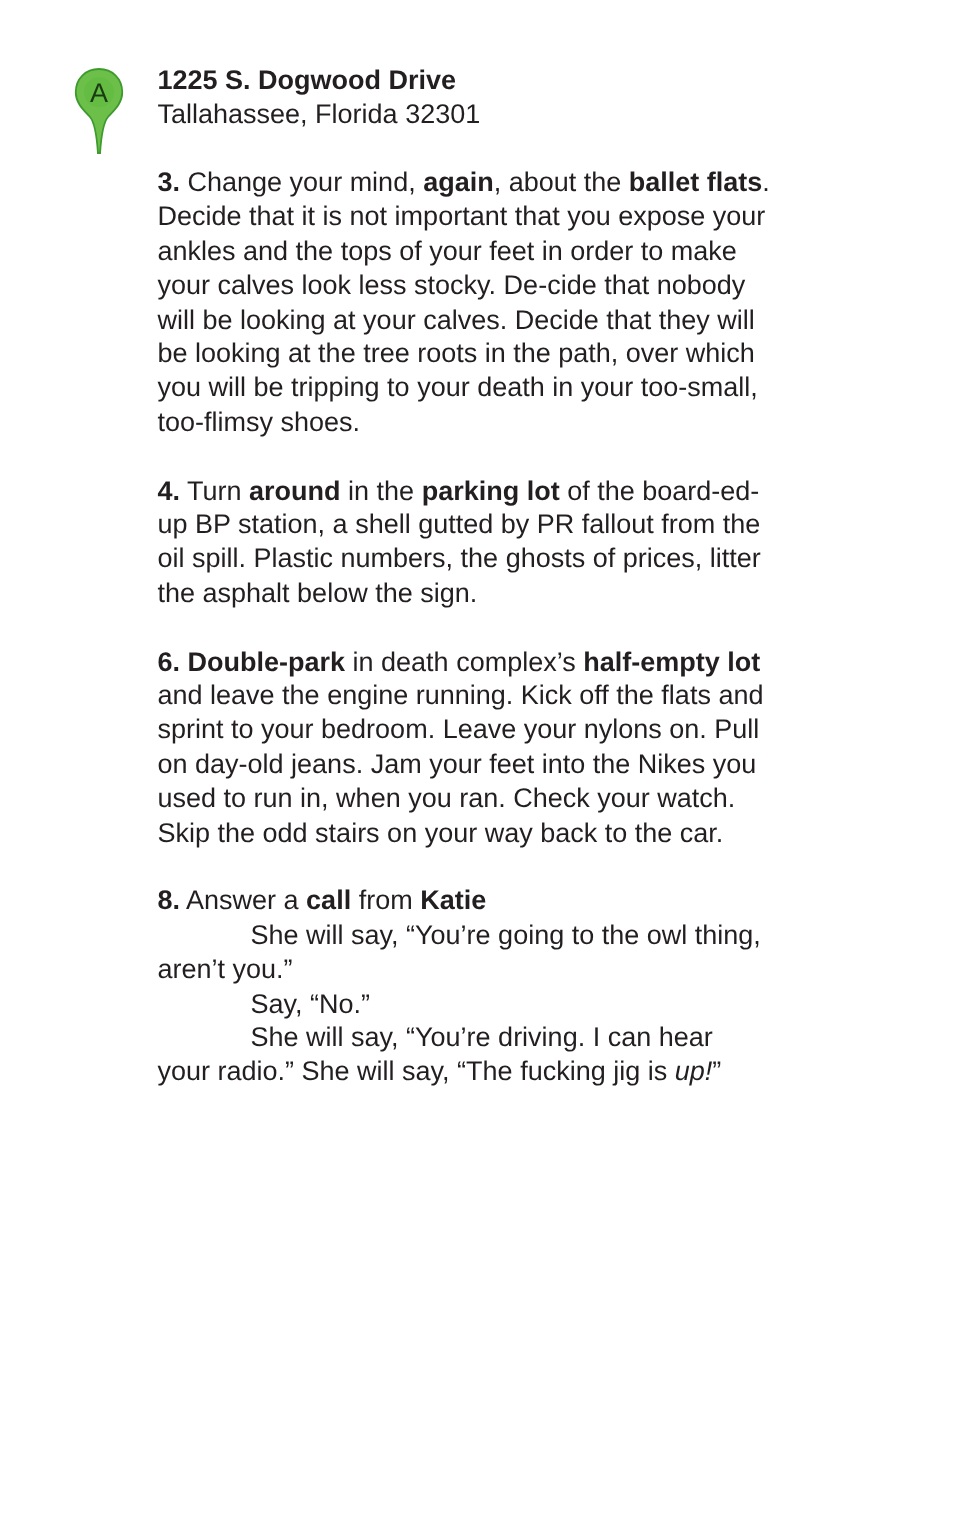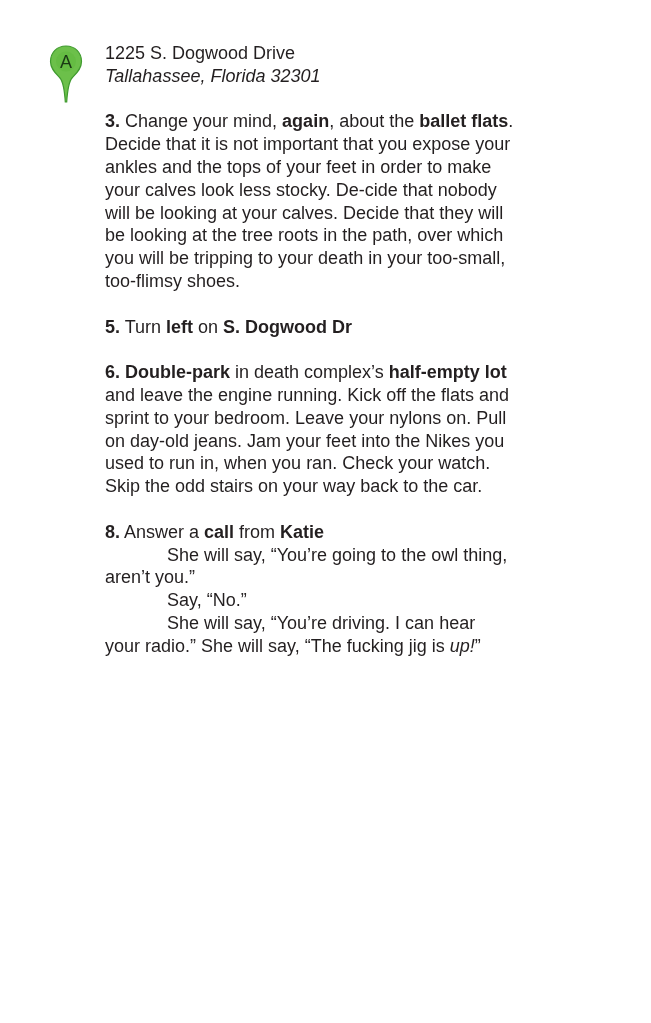--- a/index.html
+++ b/index.html
@@ -26,22 +26,22 @@
       position: absolute;
       left: 105px;
       top: 42px;
       width: 410px;
       font-size: 18px;
       line-height: 22.8px;
     }
     .address {
       margin: 0 0 22.8px 0;
     }
-    .address .line1 { font-weight: normal; display: block; }
-    .address .line2 { display: block; font-style: italic; }
+    .address .line1 { font-weight: bold; display: block; }
+    .address .line2 { display: block; }
     .step {
       margin: 0 0 22.8px 0;
     }
     .step b { font-weight: bold; }
     .indent {
       display: block;
       text-indent: 62px;
     }
     i { }
   </style>
@@ -56,17 +56,17 @@
   </svg>
 </div>
 
 <div class="content">
   <div class="address">
     <span class="line1">1225 S. Dogwood Drive</span>
     <span class="line2">Tallahassee, Florida 32301</span>
   </div>
   <div id="steps">
       <div class="step"><b>3.</b><span> Change your mind, </span><b>again</b><span>, about the </span><b>ballet flats</b><span>. Decide that it is not important that you expose your ankles and the tops of your feet in order to make your calves look less stocky. De-cide that nobody will be looking at your calves. Decide that they will be looking at the tree roots in the path, over which you will be tripping to your death in your too-small, too-flimsy shoes.</span></div>
-      <div class="step"><b>5.</b><span> Turn </span><b>left</b><span> on </span><b>S. Dogwood Dr</b></div>
+      <div class="step"><b>4.</b><span> Turn </span><b>around</b><span> in the </span><b>parking lot</b><span> of the board-ed-up BP station, a shell gutted by PR fallout from the oil spill. Plastic numbers, the ghosts of prices, litter the asphalt below the sign.</span></div>
       <div class="step"><b>6.</b><b> Double-park</b><span> in death complex’s </span><b>half-empty lot</b><span> and leave the engine running. Kick off the flats and sprint to your bedroom. Leave your nylons on. Pull on day-old jeans. Jam your feet into the Nikes you used to run in, when you ran. Check your watch. Skip the odd stairs on your way back to the car.</span></div>
       <div class="step"><b>8.</b><span> Answer a </span><b>call</b><span> from </span><b>Katie</b><span class="indent"><span>She will say, “You’re going to the owl thing, aren’t you.”</span></span><span class="indent"><span>Say, “No.”</span></span><span class="indent"><span>She will say, “You’re driving. I can hear your radio.” She will say, “The fucking jig is </span><i>up!</i><span>”</span></span></div>
     </div>
 </div>
 
 </body></html>

